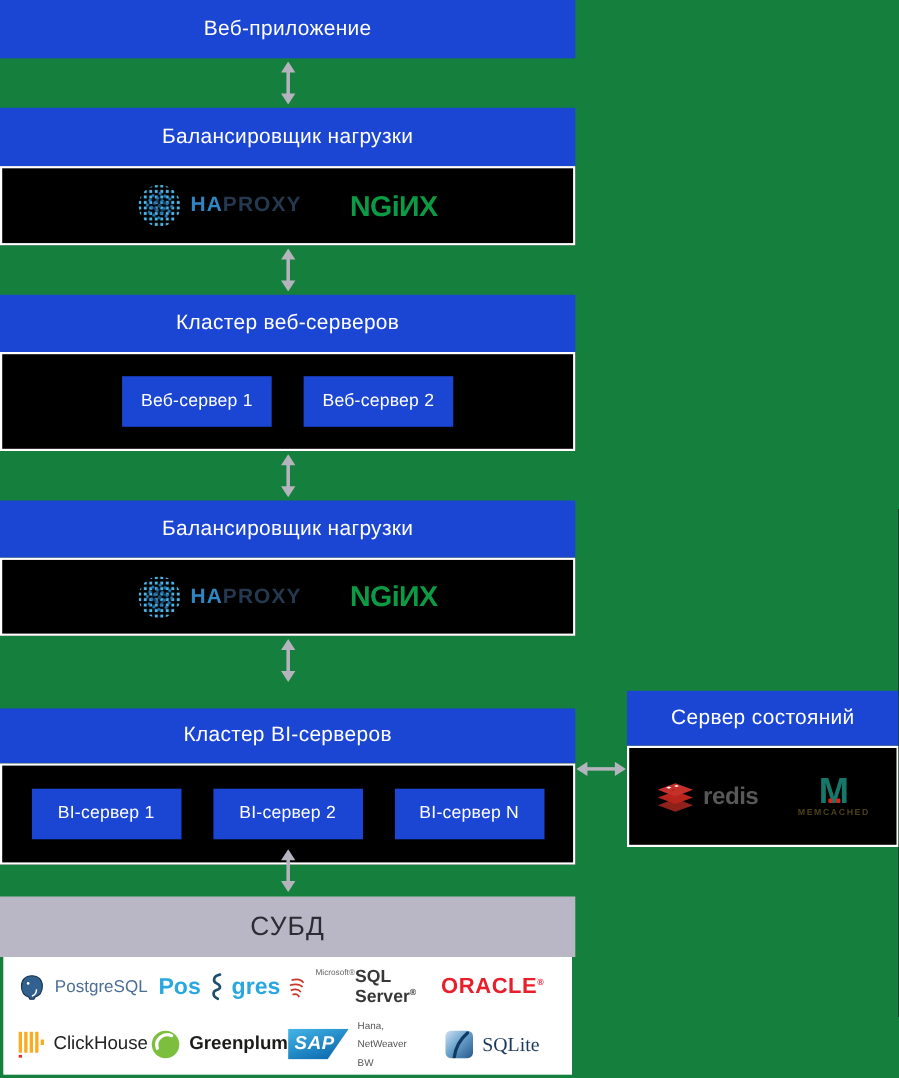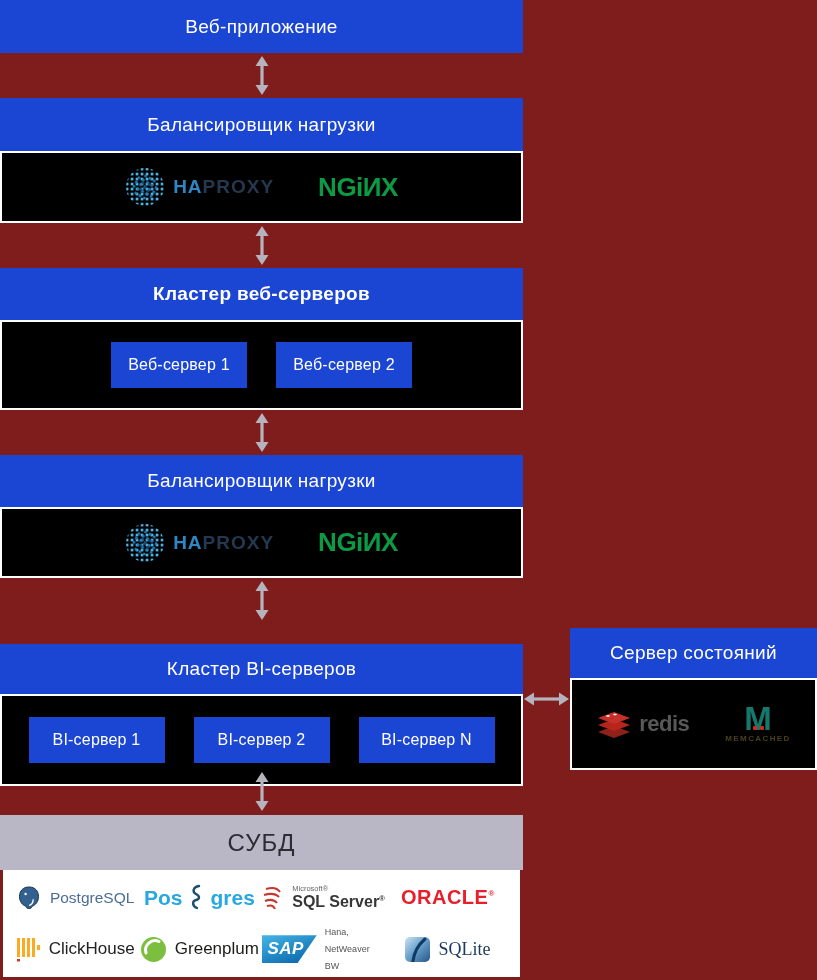--- a/index.html
+++ b/index.html
@@ -1,27 +1,27 @@
 <!DOCTYPE html>
 <html><head>
 <meta charset="utf-8">
 <style>
   html,body{margin:0;padding:0;background:#000;}
-  .stage{position:relative;width:817px;height:980px;background:#7f1d1d;overflow:hidden;
+  .stage{position:relative;width:817px;height:980px;background:#15803d;overflow:hidden;
          font-family:"Liberation Sans",sans-serif;}
   .block{position:absolute;left:0;width:523px;}
   .hdr{background:#1b45d3;color:#fff;display:flex;align-items:center;justify-content:center;
        font-size:19px;letter-spacing:.3px;font-weight:500;}
   .bdy{box-sizing:border-box;border:2px solid #ffffff;background:#000;
        display:flex;align-items:center;justify-content:center;}
 
   
   #web-app{top:0;}              #web-app .hdr{height:53px;}
   #lb1{top:98px;}               #lb1 .hdr{height:53px;}  #lb1 .bdy{height:72px;}
-  #web-cluster{top:268px;}      #web-cluster .hdr{height:52px;font-weight:bold;} #web-cluster .bdy{height:90px;}
+  #web-cluster{top:268px;}      #web-cluster .hdr{height:52px;} #web-cluster .bdy{height:90px;}
   #lb2{top:455px;}              #lb2 .hdr{height:52px;}  #lb2 .bdy{height:71px;}
   #bi-cluster{top:644px;}       #bi-cluster .hdr{height:50px;} #bi-cluster .bdy{height:92px;}
   #state-server{top:628px;left:570px;width:247px;} #state-server .hdr{height:50px;} #state-server .bdy{height:92px;}
   #dbms{top:815px;}
   #dbms .hdr{height:55px;background:#b9b7c6;color:#2d2c34;font-size:24px;letter-spacing:1px;}
   #dbms .dbms-bdy{position:relative;left:3px;width:517px;height:107px;background:#fff;
        display:grid;grid-template-columns:repeat(4,1fr);grid-template-rows:1fr 1fr;
        align-items:center;padding:2px 10px;box-sizing:border-box;}
 
   
@@ -48,27 +48,27 @@
   .mc{display:flex;flex-direction:column;align-items:center;}
   .mc-m{font-size:33px;font-weight:800;color:#15786b;line-height:.85;}
   .mc-dots{display:flex;gap:3px;margin-top:-8px;}
   .mc-dots i{width:4px;height:4px;background:#cf2a20;border-radius:1px;}
   .mc-word{font-size:8px;font-weight:700;color:#4a401c;letter-spacing:1.4px;margin-top:4px;}
 
   
   .db{display:flex;align-items:center;gap:8px;justify-content:center;}
   .pg-word{font-size:15.5px;font-weight:500;color:#4d6e94;}
   .pgs{display:flex;align-items:center;font-size:21px;font-weight:700;color:#29a8df;}
-  .mssql{display:flex;flex-direction:column;line-height:1.1;}
+  .mssql{display:flex;flex-direction:row;line-height:1.1;}
   .ms-brand{font-size:7.5px;color:#666;}
   .ms-name{font-size:16px;font-weight:600;color:#373737;}
   .mark{font-size:8px;vertical-align:super;color:inherit;}
   .oracle-word{font-size:20px;font-weight:700;color:#e81e2b;letter-spacing:.5px;}
   .ch-word{font-size:17px;color:#222;}
-  .gp-word{font-size:17px;font-weight:400;color:#1c1c1a;}
+  .gp-word{font-size:17px;font-weight:700;color:#1c1c1a;}
   .sap-shape{width:56px;height:28px;clip-path:polygon(0 0,100% 0,65% 100%,0 100%);
              background:linear-gradient(160deg,#45b6e8 0%,#0d6cb0 85%);
              display:flex;align-items:center;padding-left:6px;box-sizing:border-box;}
   .sap-word{color:#fff;font-style:italic;font-weight:800;font-size:17px;letter-spacing:.5px;}
   .sap-txt{font-size:9px;color:#555;line-height:1.9;}
   .sqlite-word{font-family:"Liberation Serif",serif;font-size:18px;color:#1b3a5e;}
   .sqlite-ic{width:25px;height:25px;border-radius:5px;position:relative;
              background:linear-gradient(135deg,#cfe3f2,#6da4cd 45%,#23578a);}
   .sqlite-ic svg{position:absolute;top:0;left:0;}
 </style>

